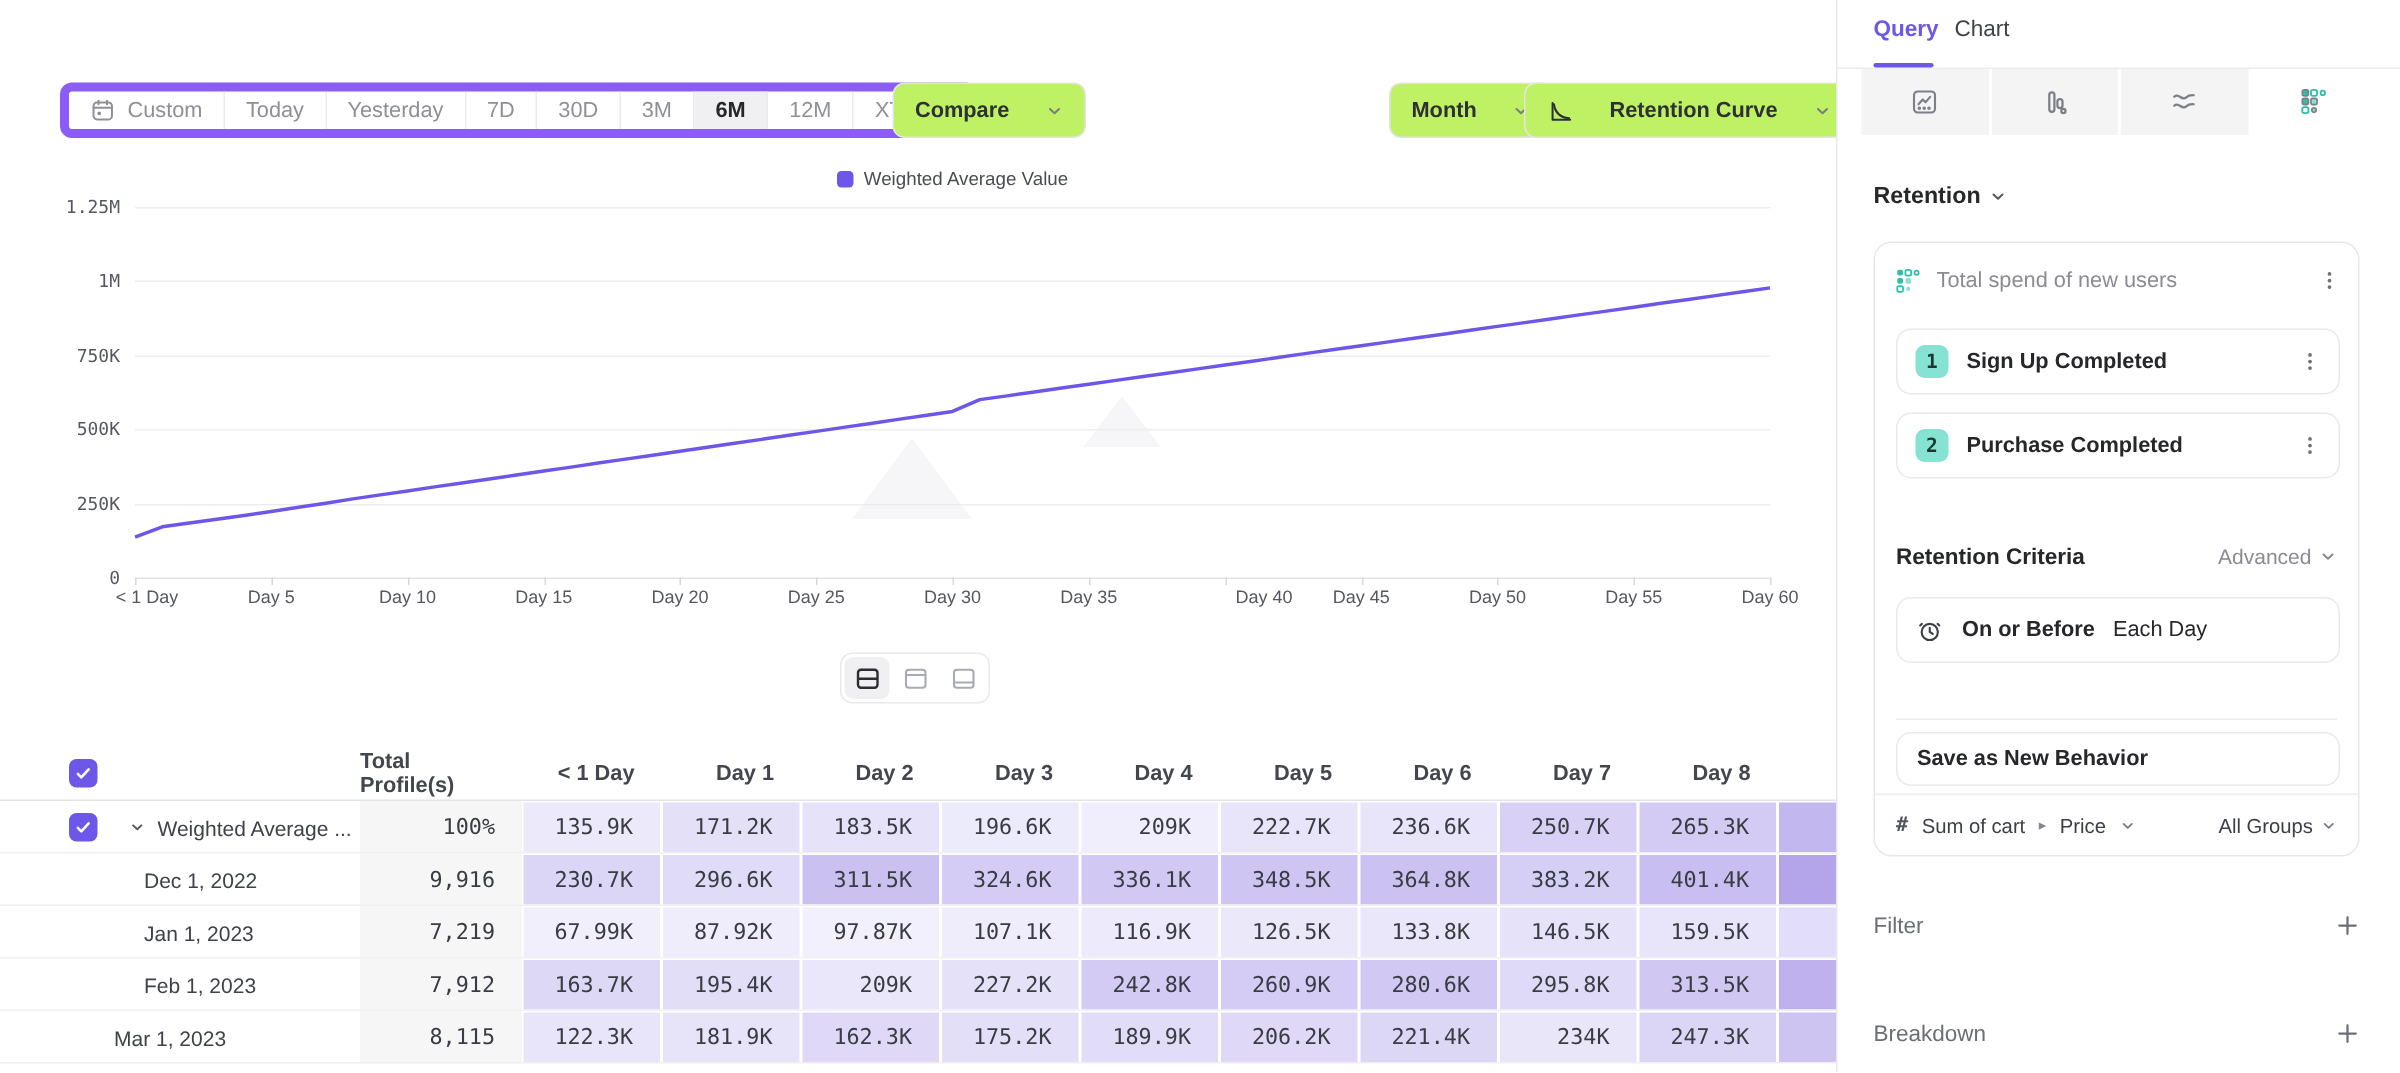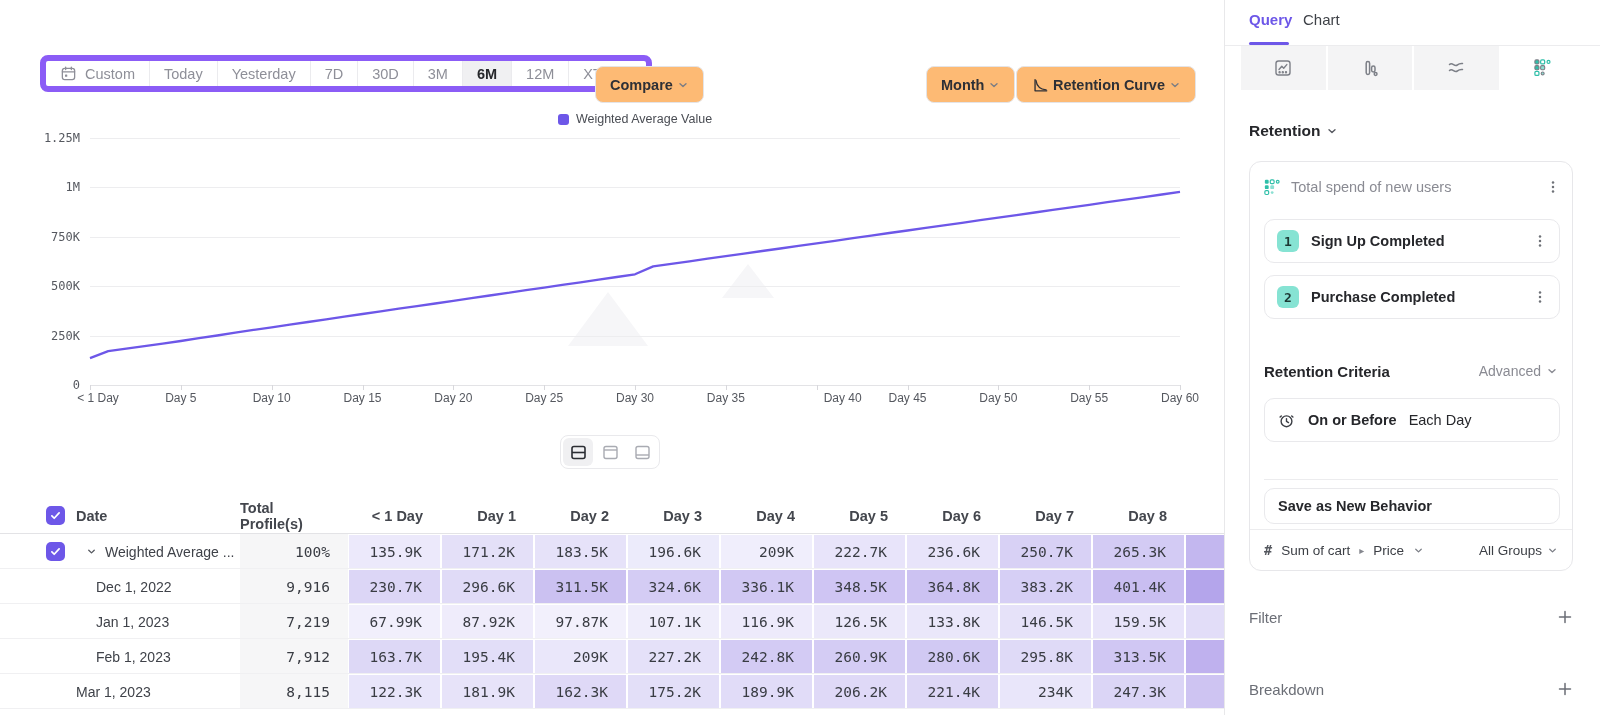--- a/index.html
+++ b/index.html
@@ -13,23 +13,23 @@
   svg { display:block; }
 
   
   #toolbar { position:absolute; left:0; top:55px; width:1224px; height:37px; }
   .seg-group { position:absolute; left:40px; top:0; height:37px; display:flex; align-items:stretch;
     border:6px solid #8b5cf6; border-radius:8px; background:#fff; overflow:hidden; }
   .seg-item { display:flex; align-items:center; gap:8px; padding:0 14px; font-size:14.5px;
     color:#8e8f98; border-right:1px solid #ebebee; cursor:pointer; white-space:nowrap; }
   .seg-item:last-child { border-right:none; }
   .seg-item.active { background:#f0f0f2; color:#26272b; font-weight:700; }
-  .btn { position:absolute; top:0; height:37px; display:flex; align-items:center; gap:4px;
-    padding:0 14px; border:1px solid #e4e4e7; border-radius:8px; background:#fdba74;
-    font-size:14.5px; color:#2e3036; font-weight:600; cursor:pointer; white-space:nowrap;margin-top:11px; }
+  .btn { position:absolute; top:0; height:37px; display:flex; align-items:center; gap:24px;
+    padding:0 14px; border:1px solid #e4e4e7; border-radius:8px; background:#bef264;
+    font-size:14.5px; color:#2e3036; font-weight:600; cursor:pointer; white-space:nowrap; }
   .chev { flex:none; }
 
   
   #chart-layer { position:absolute; left:0; top:0; width:1224px; height:500px; }
   #legend { position:absolute; left:90px; top:112px; width:1090px; display:flex;
     justify-content:center; align-items:center; gap:7px; }
   #legend .swatch { width:11px; height:11px; border-radius:3px; }
   #legend .lab { font-size:12.5px; color:#494c53; }
   .gridline { position:absolute; height:1px; background:#ededef; }
   .gridline.zero { background:#e3e3e6; }
@@ -256,21 +256,20 @@
       </div>
     </div>
 
     <div id="table">
       <div id="thead">
           <div class="checkbox" style="position:absolute;left:46px;top:9px">
             <svg width="13" height="13" viewBox="0 0 18 18" fill="none" stroke="#fff" stroke-width="2.4" stroke-linecap="round" stroke-linejoin="round">
               <path d="M4 9.6l3.2 3.2 6.8-7.4"></path>
             </svg>
           </div>
-          <div class="hcell" style="left:76px;width:164px">Date</div>
           <div class="hcell num" style="left:240px;width:108px">Total Profile(s)</div>
           <div class="hcell num" style="left:348px;width:93px">&lt; 1 Day</div>
           <div class="hcell num" style="left:441px;width:93px">Day 1</div>
           <div class="hcell num" style="left:534px;width:93px">Day 2</div>
           <div class="hcell num" style="left:627px;width:93px">Day 3</div>
           <div class="hcell num" style="left:720px;width:93px">Day 4</div>
           <div class="hcell num" style="left:813px;width:93px">Day 5</div>
           <div class="hcell num" style="left:906px;width:93px">Day 6</div>
           <div class="hcell num" style="left:999px;width:93px">Day 7</div>
           <div class="hcell num" style="left:1092px;width:93px">Day 8</div>

